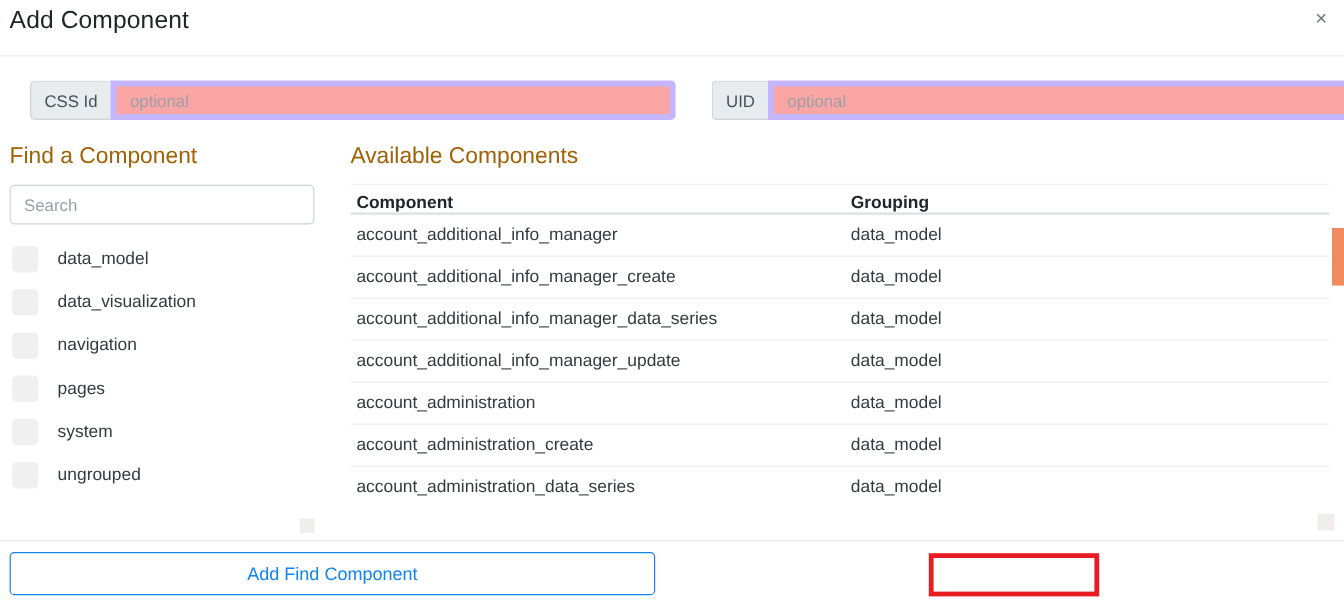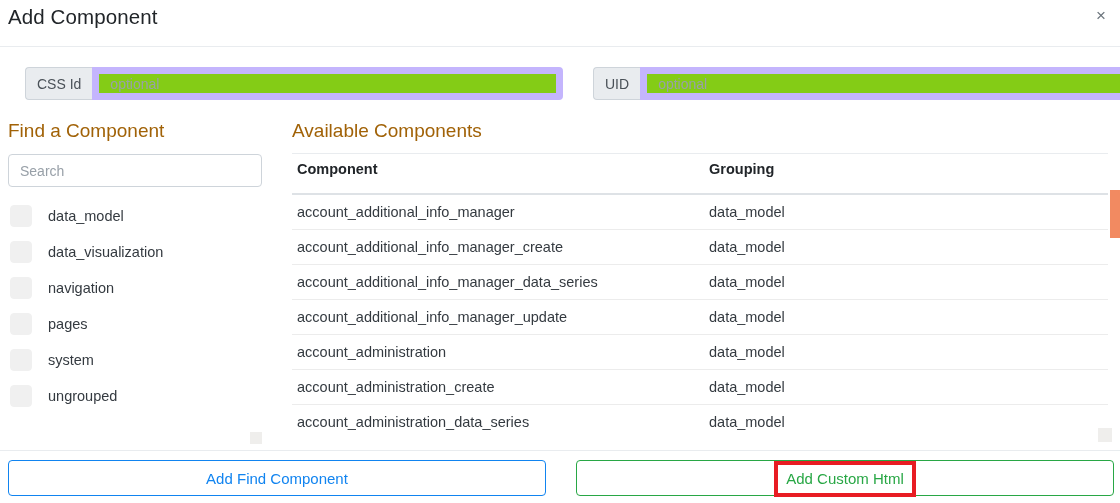--- a/index.html
+++ b/index.html
@@ -44,24 +44,24 @@
   .input-group.uid    { left:576px; width:538px; }
 
   .input-prepend {
     display:flex; align-items:center; padding:0 11px;
     background:#e9ecef; border:1px solid #ced4da; border-right:none;
     border-radius:4px 0 0 4px;
     font-size:14px; color:#495057; white-space:nowrap;
   }
   .input-field {
     flex:1; min-width:0;
-    border:7px solid #c4b5fd; border-radius:0 4px 4px 0;
+    border:5px solid #c4b5fd; border-radius:0 4px 4px 0;
     padding:0 11px; font-size:14px; color:#495057;
     font-family:"Liberation Sans", sans-serif;
-    background:#84cc16; outline:none;
+    background:#fca5a5; outline:none;
   }
   .input-field::placeholder { color:#98a0a8; }
 
   
   .body-area { position:absolute; left:0; top:115px; width:1120px; height:335px; }
 
   .section-title {
     font-size:19px; font-weight:400; color:#a16207;
   }
 
@@ -100,21 +100,21 @@
   .right-panel { position:absolute; left:280px; top:0; width:840px; height:335px; }
   .right-panel .section-title { position:absolute; left:12px; top:5px; }
 
   .table-wrap {
     position:absolute; left:12px; top:38px; width:816px; height:285px;
     overflow:hidden;
   }
   .comp-table { width:816px; border-collapse:collapse; table-layout:fixed; }
   .comp-table th {
     text-align:left; font-size:14.5px; font-weight:bold; color:#212529;
-    padding:7px 5px 16px 5px;
+    padding:7px 5px 0 5px;
     border-top:1px solid #e9ecef;
     border-bottom:2px solid #dee2e6;
   }
   .comp-table td {
     text-align:left; font-size:14.5px; font-weight:400; color:#343a40;
     padding:9px 5px 9px 5px;
     border-top:1px solid #ececec;
     white-space:nowrap; overflow:hidden;
   }
   .comp-table tr:first-child td { border-top:none; }
@@ -263,18 +263,17 @@
   </div>
 
   <div class="table-scrollbar">
     <div class="table-scrollbar-thumb"></div>
   </div>
   <div class="left-corner-box"></div>
   <div class="right-corner-box"></div>
 
   <div class="modal-footer">
     <div class="footer-btn btn-basic">Add Find Component</div>
-    <div class="footer-btn btn-custom">Add Custom Html</div>
   </div>
 
   <div class="highlight-box"></div>
 
 </div>
 
 </body></html>

